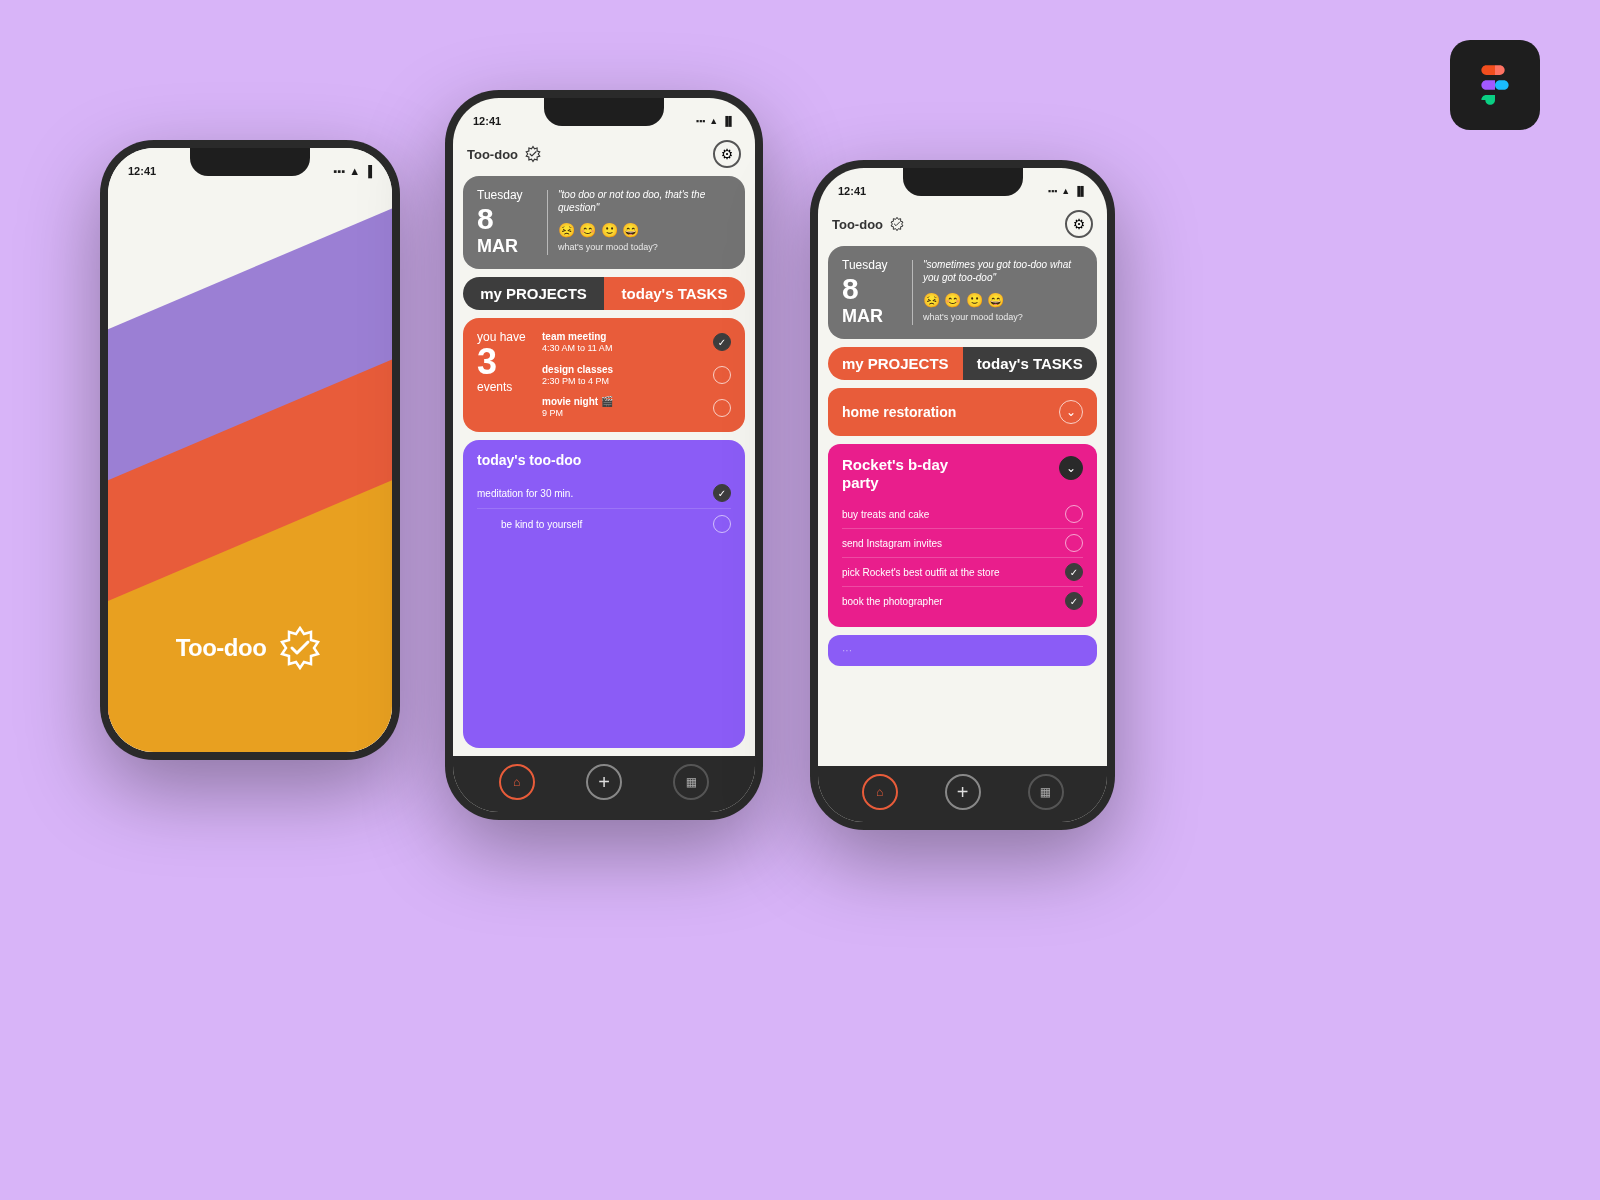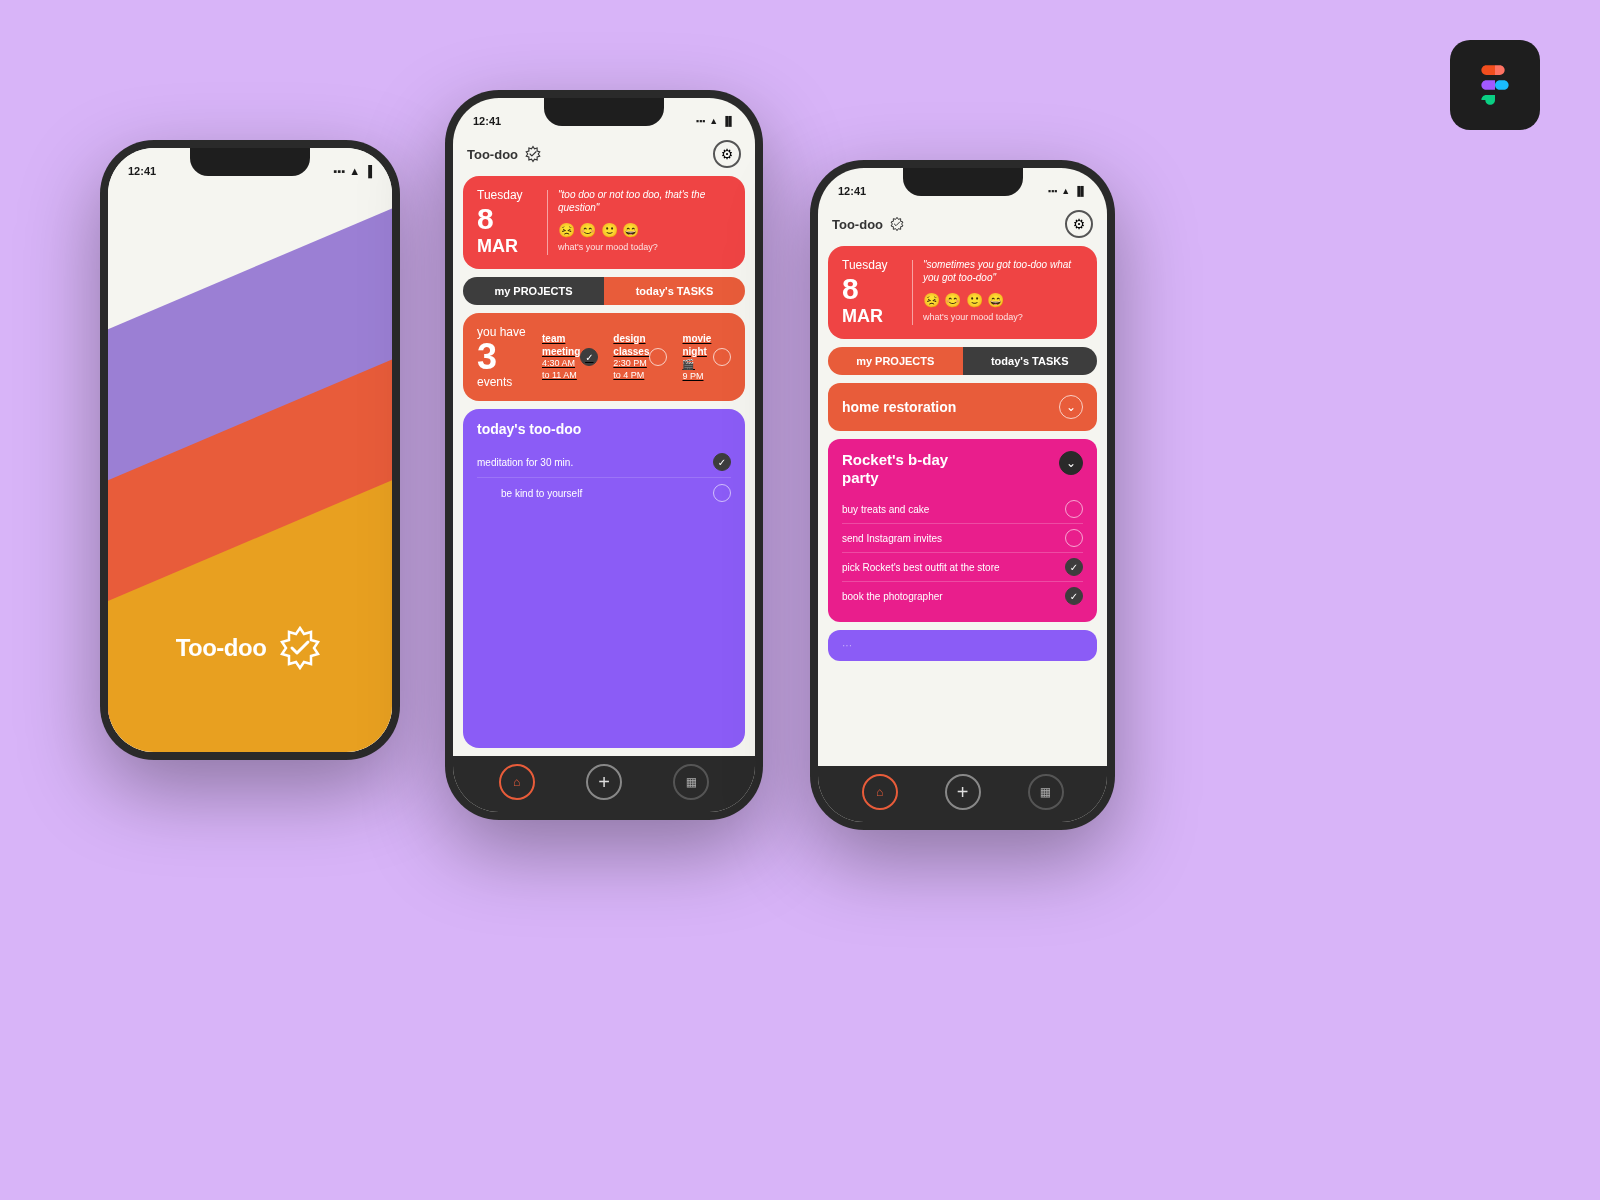--- a/index.html
+++ b/index.html
@@ -157,21 +157,21 @@
       border-radius: 50%;
       display: flex;
       align-items: center;
       justify-content: center;
       font-size: 14px;
     }
 
     
     .date-card {
       margin: 0 10px 8px;
-      background: #ef4444;
+      background: #737373;
       border-radius: 16px;
       padding: 12px 14px;
       display: flex;
       align-items: flex-start;
       gap: 10px;
     }
 
     .date-left {
       color: #fff;
       font-size: 11px;
@@ -213,21 +213,21 @@
       font-size: 9px;
       color: rgba(255,255,255,0.85);
     }
 
     
     .tab-bar {
       display: flex;
       margin: 0 10px 8px;
       border-radius: 24px;
       overflow: hidden;
-      font-size: 11px;
+      font-size: 15px;
       font-weight: 600;
     }
 
     .tab-item {
       flex: 1;
       padding: 8px 6px;
       text-align: center;
       cursor: pointer;
     }
 
@@ -256,23 +256,22 @@
       min-width: 55px;
     }
 
     .events-count .count-label { font-size: 12px; }
     .events-count .count-num { font-size: 36px; font-weight: 700; line-height: 1; }
     .events-count .count-word { font-size: 12px; font-weight: 500; }
 
     .events-list {
       flex: 1;
       display: flex;
-      flex-direction: row;
-      gap: 15px;
-      text-decoration: underline;
+      flex-direction: column;
+      gap: 8px;
     }
 
     .event-item {
       display: flex;
       justify-content: space-between;
       align-items: center;
     }
 
     .event-text {
       color: #fff;

